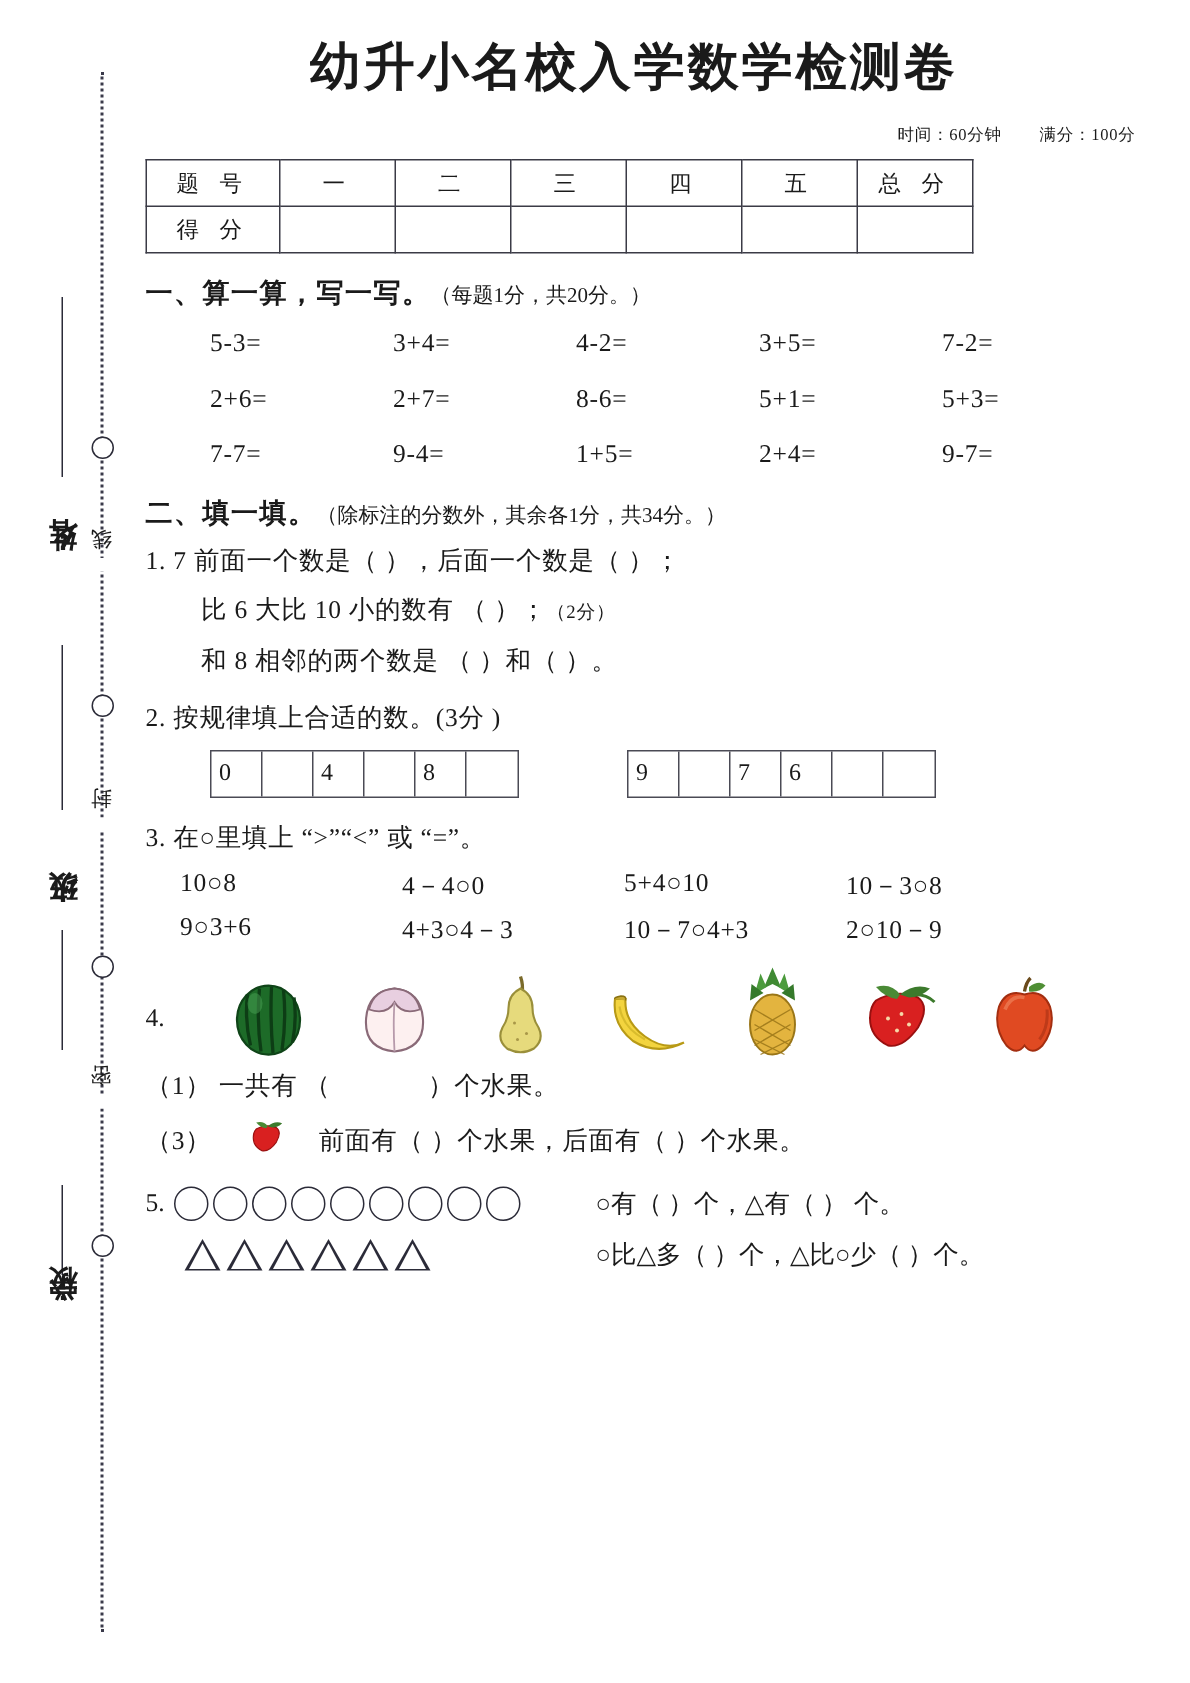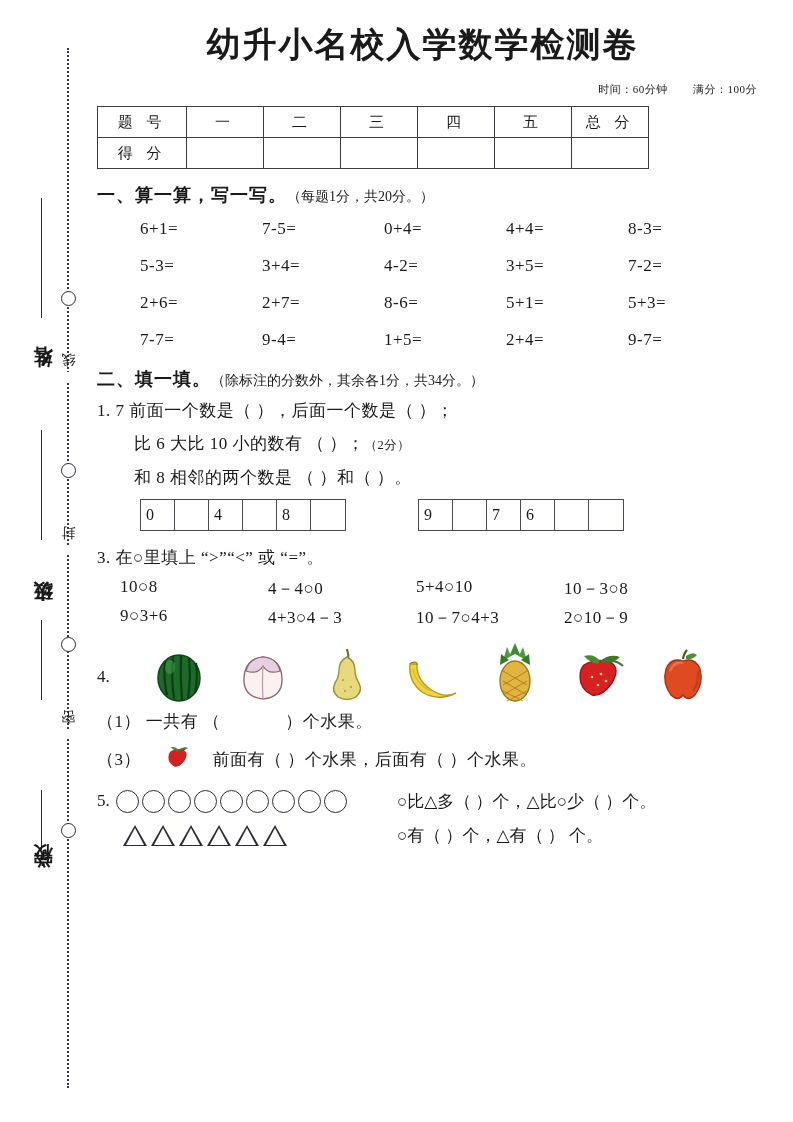--- a/index.html
+++ b/index.html
@@ -291,27 +291,20 @@
     </tr>
   </tbody>
     </table>
 
   <div class="sec-title">
     <span>一、算一算，写一写。</span><span class="pts">（每题1分，共20分。）</span>
   </div>
 
   <div class="calc-grid">
     <div class="calc-row">
-      <div class="calc-cell">6+1=</div>
-      <div class="calc-cell">7-5=</div>
-      <div class="calc-cell">0+4=</div>
-      <div class="calc-cell">4+4=</div>
-      <div class="calc-cell">8-3=</div>
-    </div>
-    <div class="calc-row">
       <div class="calc-cell">5-3=</div>
       <div class="calc-cell">3+4=</div>
       <div class="calc-cell">4-2=</div>
       <div class="calc-cell">3+5=</div>
       <div class="calc-cell">7-2=</div>
     </div>
     <div class="calc-row">
       <div class="calc-cell">2+6=</div>
       <div class="calc-cell">2+7=</div>
       <div class="calc-cell">8-6=</div>
@@ -330,20 +323,21 @@
   <div class="sec-title" style="margin-top:16px">
     <span>二、填一填。</span><span class="pts">（除标注的分数外，其余各1分，共34分。）</span>
   </div>
 
   <div class="q">1. 7 前面一个数是（        ），后面一个数是（          ）；</div>
   <div class="q indent">
     <span>比 6 大比 10 小的数有 （                            ）；</span><span class="sm">（2分）</span>
   </div>
   <div class="q indent">和 8 相邻的两个数是 （            ）和（              ）。</div>
 
+  <div class="q" style="margin-top:12px">2. 按规律填上合适的数。(3分 )</div>
 
   <div class="seq-wrap">
     <div class="seq">
       <div>0</div>
       <div></div>
       <div>4</div>
       <div></div>
       <div>8</div>
       <div></div>
     </div>
@@ -485,18 +479,18 @@
       <div class="shape-line" style="padding-left:26px">
         <span class="tri"></span>
         <span class="tri"></span>
         <span class="tri"></span>
         <span class="tri"></span>
         <span class="tri"></span>
         <span class="tri"></span>
       </div>
     </div>
     <div class="shapes-txt" style="margin-left:40px">
+      <div class="l">○有（     ）个，△有（     ） 个。</div>
       <div class="l">○比△多（    ）个，△比○少（    ）个。</div>
-      <div class="l">○有（     ）个，△有（     ） 个。</div>
     </div>
   </div>
 
 </div>
 
 </body></html>

